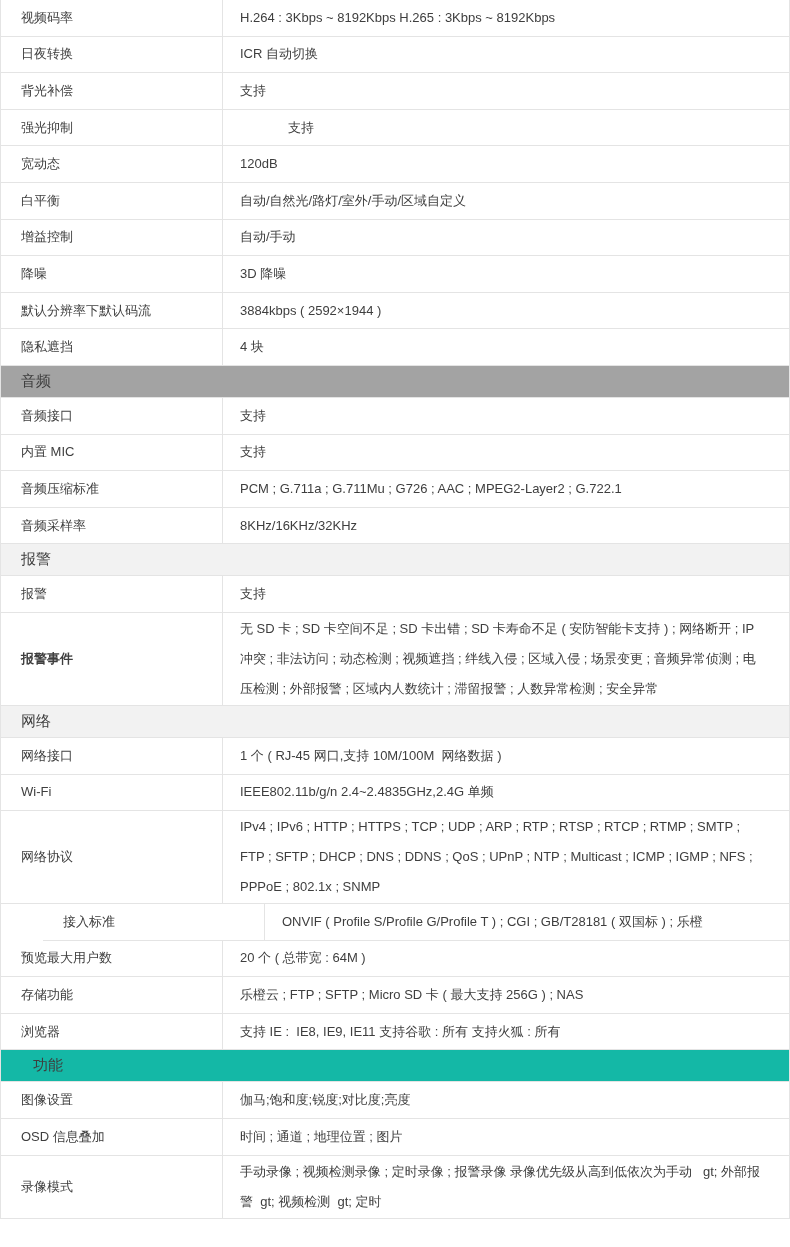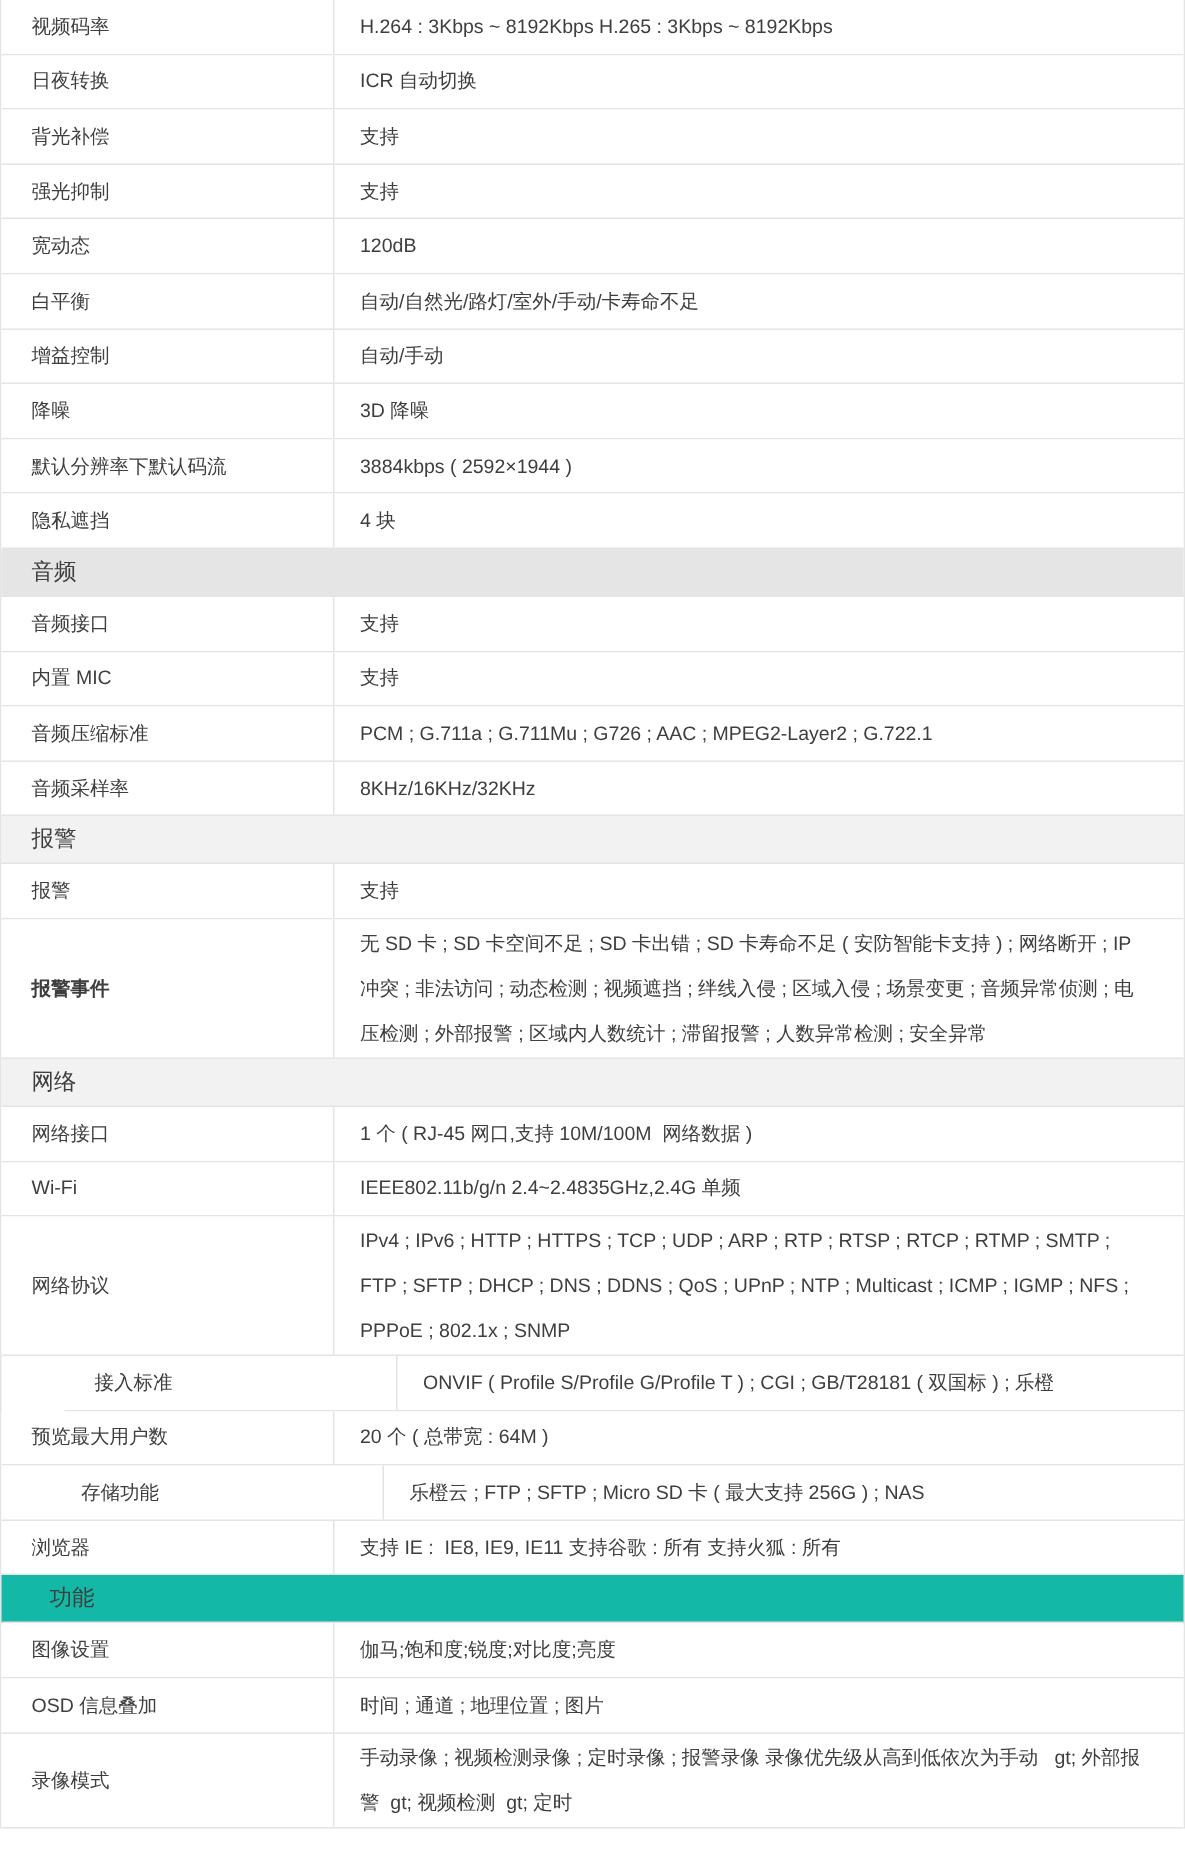--- a/index.html
+++ b/index.html
@@ -63,33 +63,33 @@
   <div class="row" style="border-bottom-color: rgb(228, 228, 228);">
     <div class="cell label" style="border-right-color: rgb(228, 228, 228);">日夜转换</div>
     <div class="cell value">ICR 自动切换</div>
   </div>
 
   <div class="row" style="border-bottom-color: rgb(228, 228, 228);">
     <div class="cell label" style="border-right-color: rgb(228, 228, 228);">背光补偿</div>
     <div class="cell value">支持</div>
   </div>
 
-  <div class="row" style="border-bottom-color: rgb(228, 228, 228);">
+  <div class="row" style="border-bottom-color: rgb(228, 228, 228); gap: 48px;">
     <div class="cell label" style="border-right-color: rgb(228, 228, 228);">强光抑制</div>
     <div class="cell value">支持</div>
   </div>
 
   <div class="row" style="border-bottom-color: rgb(228, 228, 228);">
     <div class="cell label" style="border-right-color: rgb(228, 228, 228);">宽动态</div>
     <div class="cell value">120dB</div>
   </div>
 
   <div class="row" style="border-bottom-color: rgb(228, 228, 228);">
     <div class="cell label" style="border-right-color: rgb(228, 228, 228);">白平衡</div>
-    <div class="cell value">自动/自然光/路灯/室外/手动/卡寿命不足</div>
+    <div class="cell value">自动/自然光/路灯/室外/手动/区域自定义</div>
   </div>
 
   <div class="row" style="border-bottom-color: rgb(228, 228, 228);">
     <div class="cell label" style="border-right-color: rgb(228, 228, 228);">增益控制</div>
     <div class="cell value">自动/手动</div>
   </div>
 
   <div class="row" style="border-bottom-color: rgb(228, 228, 228);">
     <div class="cell label" style="border-right-color: rgb(228, 228, 228);">降噪</div>
     <div class="cell value">3D 降噪</div>
@@ -98,21 +98,21 @@
   <div class="row" style="border-bottom-color: rgb(228, 228, 228);">
     <div class="cell label" style="border-right-color: rgb(228, 228, 228);">默认分辨率下默认码流</div>
     <div class="cell value">3884kbps ( 2592×1944 )</div>
   </div>
 
   <div class="row" style="border-bottom-color: rgb(228, 228, 228);">
     <div class="cell label" style="border-right-color: rgb(228, 228, 228);">隐私遮挡</div>
     <div class="cell value">4 块</div>
   </div>
 
-  <div class="section" style="background: #e5e5e5; border-bottom-color: rgb(228, 228, 228);">
+  <div class="section" style="background: #a3a3a3; border-bottom-color: rgb(228, 228, 228);">
     <div class="section-label">音频</div>
   </div>
 
   <div class="row" style="border-bottom-color: rgb(228, 228, 228);">
     <div class="cell label" style="border-right-color: rgb(228, 228, 228);">音频接口</div>
     <div class="cell value">支持</div>
   </div>
 
   <div class="row" style="border-bottom-color: rgb(228, 228, 228);">
     <div class="cell label" style="border-right-color: rgb(228, 228, 228);">内置 MIC</div>
@@ -165,21 +165,21 @@
   <div class="row" style="border-bottom-color: rgb(228, 228, 228); margin-left: 42px;">
     <div class="cell label" style="border-right-color: rgb(228, 228, 228);">接入标准</div>
     <div class="cell value">ONVIF ( Profile S/Profile G/Profile T ) ; CGI ; GB/T28181 ( 双国标 ) ; 乐橙</div>
   </div>
 
   <div class="row" style="border-bottom-color: rgb(228, 228, 228);">
     <div class="cell label" style="border-right-color: rgb(228, 228, 228);">预览最大用户数</div>
     <div class="cell value">20 个 ( 总带宽 : 64M )</div>
   </div>
 
-  <div class="row" style="border-bottom-color: rgb(228, 228, 228); padding-left: 33px;">
+  <div class="row" style="border-bottom-color: rgb(228, 228, 228);">
     <div class="cell label" style="border-right-color: rgb(228, 228, 228);">存储功能</div>
     <div class="cell value">乐橙云 ; FTP ; SFTP ; Micro SD 卡 ( 最大支持 256G ) ; NAS</div>
   </div>
 
   <div class="row" style="border-bottom-color: rgb(228, 228, 228);">
     <div class="cell label" style="border-right-color: rgb(228, 228, 228);">浏览器</div>
     <div class="cell value">支持 IE :  IE8, IE9, IE11 支持谷歌 : 所有 支持火狐 : 所有</div>
   </div>
 
   <div class="section" style="background: #14b8a6; border-bottom-color: rgb(228, 228, 228); padding-left: 32px;">

